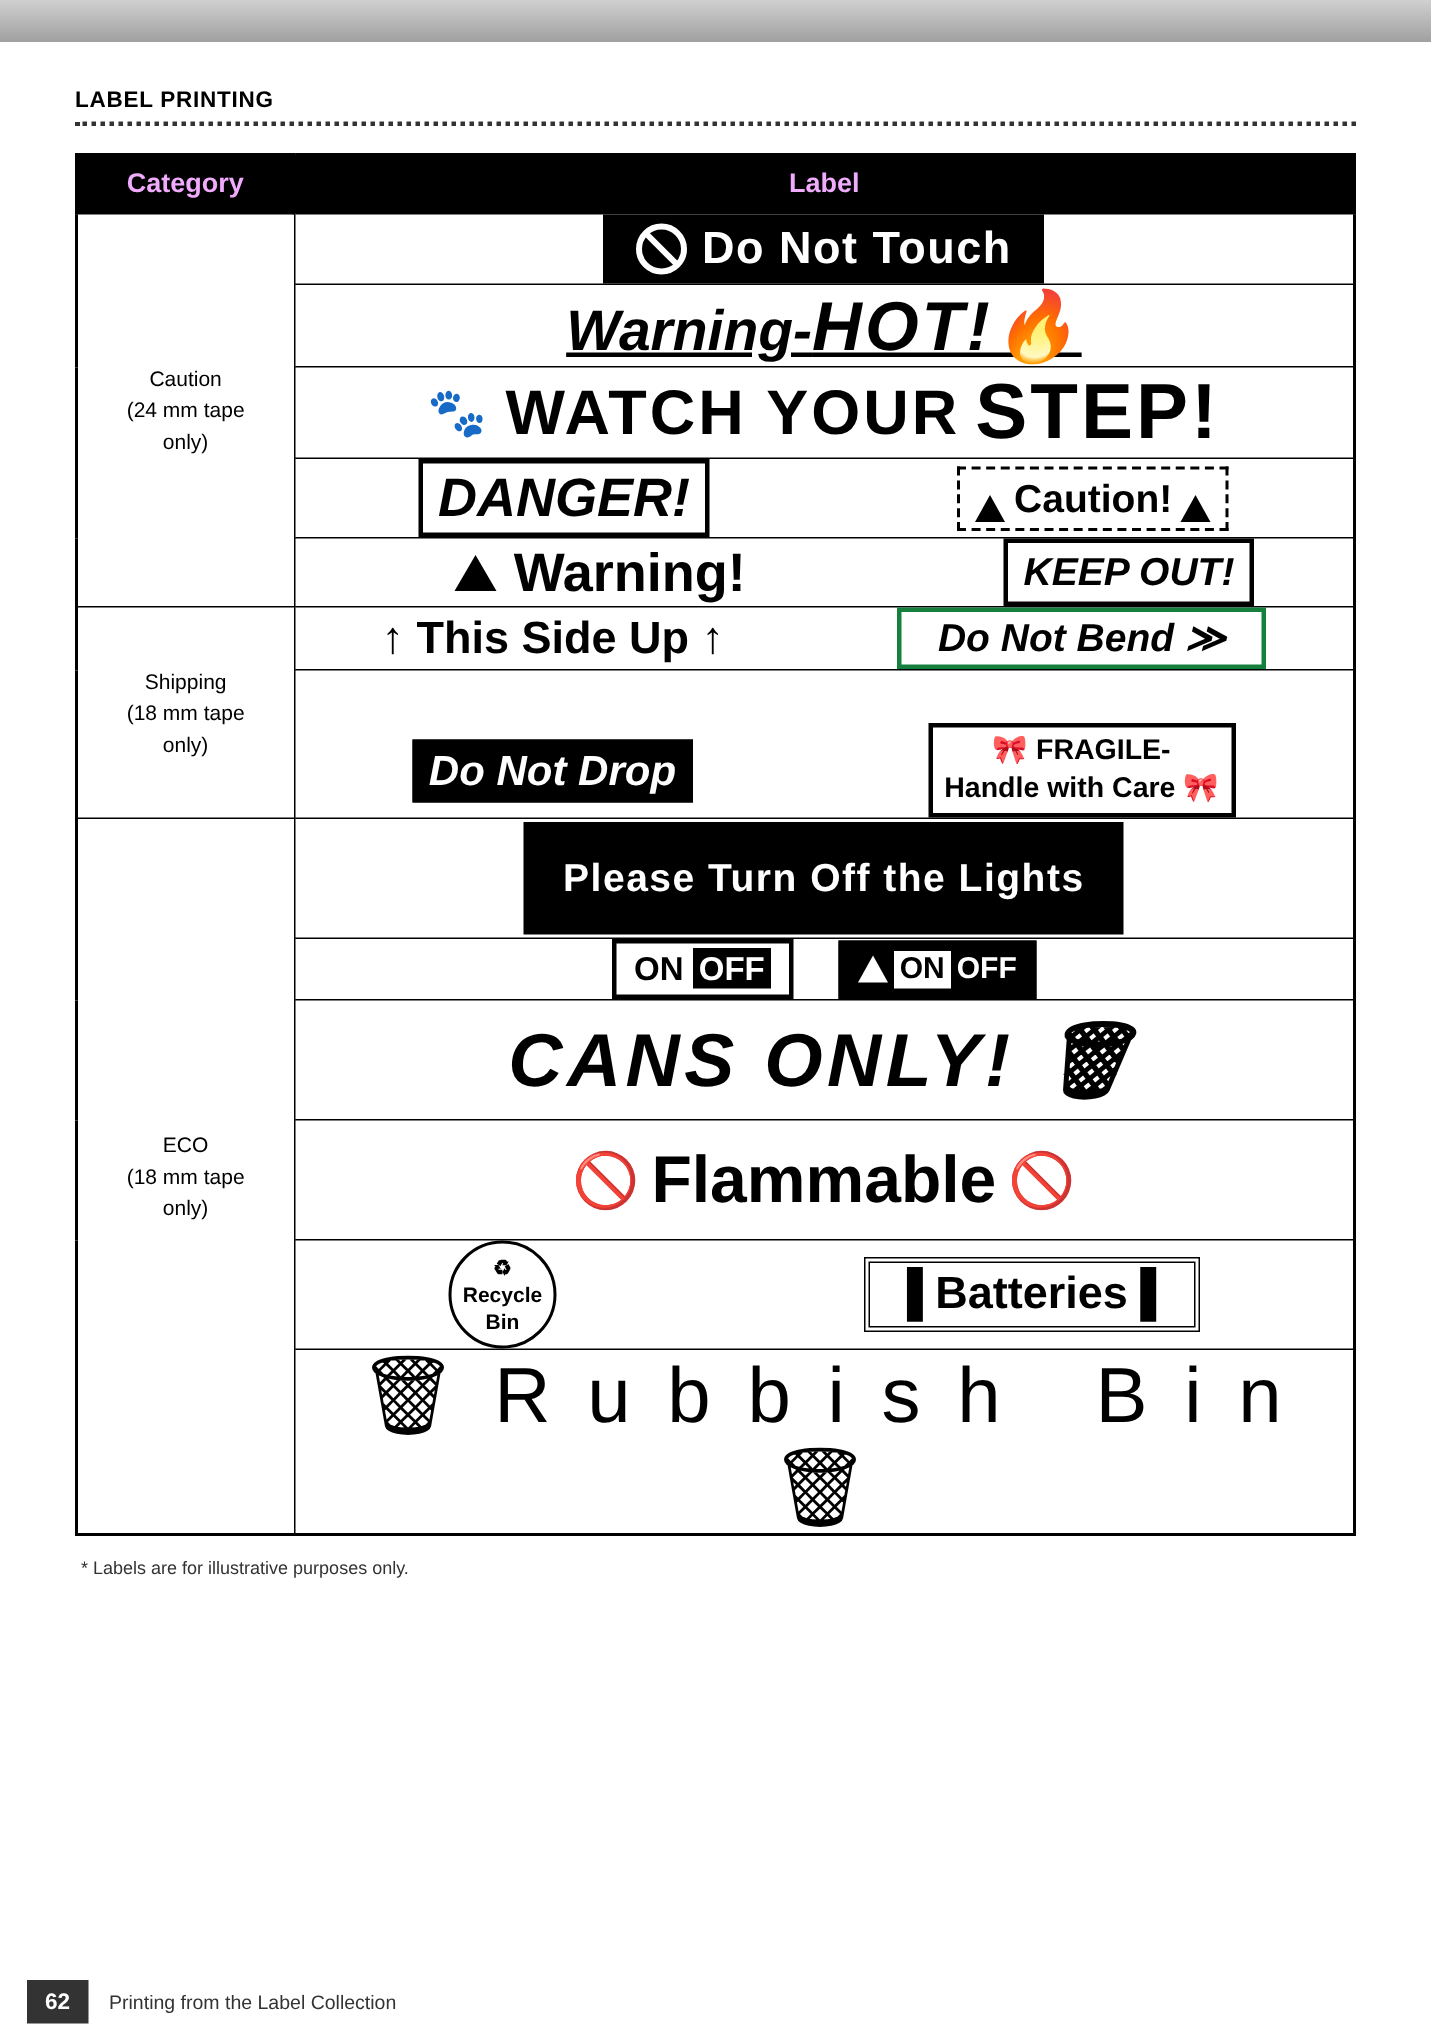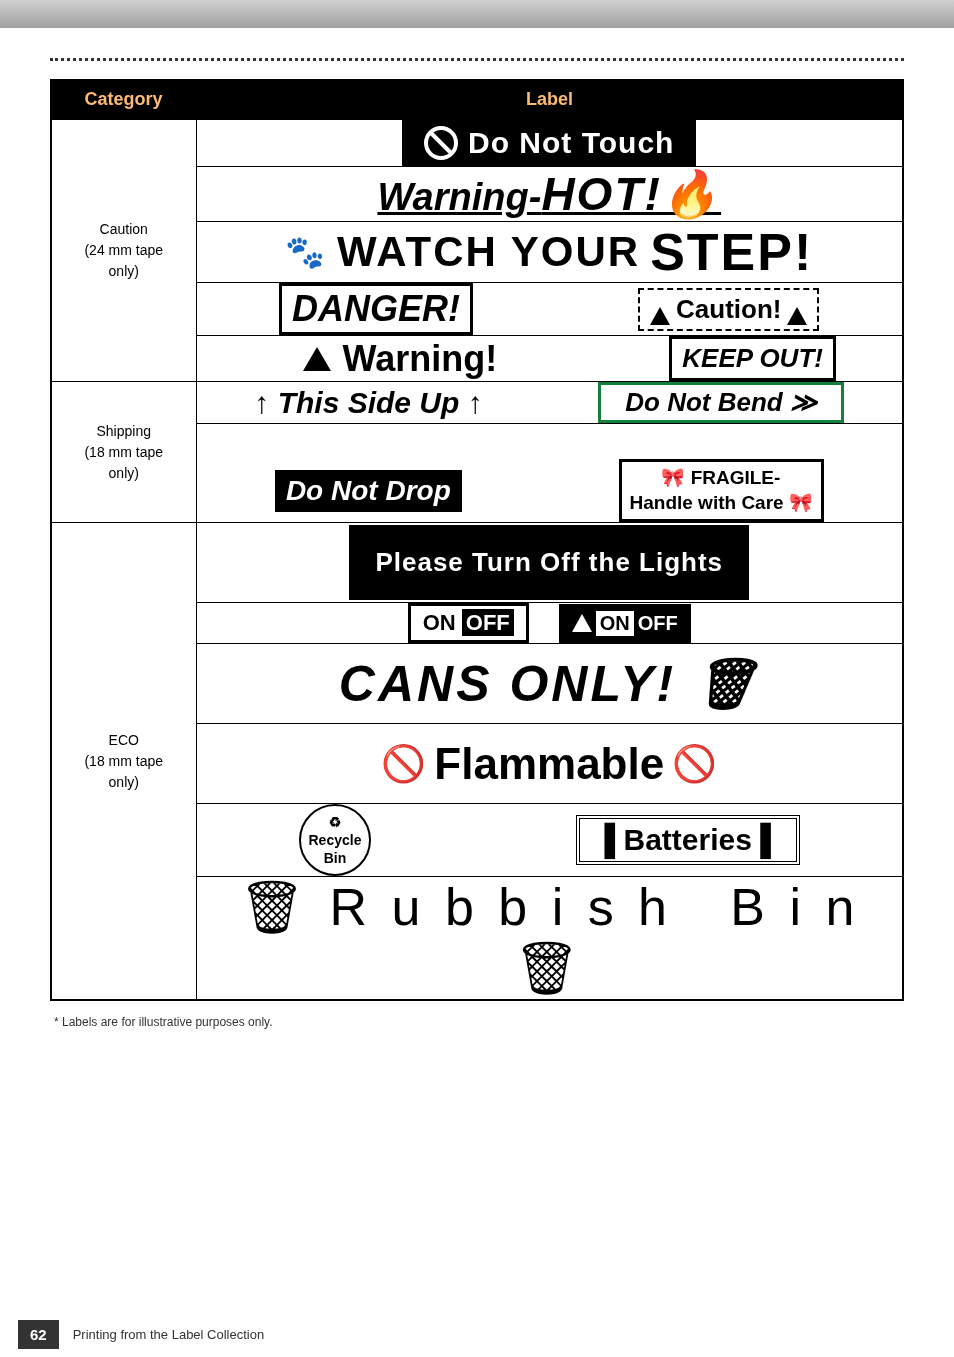--- a/index.html
+++ b/index.html
@@ -37,21 +37,21 @@
 
     
     .label-table {
       width: 100%;
       border-collapse: collapse;
       border: 2px solid #000;
     }
 
     .label-table th {
       background: #000;
-      color: #fdba74;
+      color: #f0abfc;
       font-size: 18px;
       font-weight: bold;
       padding: 8px 16px;
       text-align: center;
       border: 2px solid #000;
     }
 
     .label-table td {
       border: 1.5px solid #000;
       padding: 0;
@@ -132,20 +132,21 @@
       text-align: center;
     }
   </style>
 </head>
 <body>
 
 <div class="chrome-bar"></div>
 
 <div class="page-content">
 
+  <div class="section-title">LABEL PRINTING</div>
   <hr class="dotted-divider">
 
   <table class="label-table">
     <thead>
       <tr>
         <th class="col-header-cat">Category</th>
         <th class="col-header-label">Label</th>
       </tr>
     </thead>
     <tbody>
@@ -202,21 +203,21 @@
             </span>
             <span style="font-size:26px;font-weight:900;font-family:'Arial Black',Arial,sans-serif;font-style:italic;border:3px solid #000;padding:4px 10px;">KEEP OUT!</span>
           </div>
         </td>
       </tr>
 
       <tr>
         <td class="category-cell" rowspan="2">Shipping<br>(18 mm tape<br>only)</td>
         <td class="td-label-row">
           <div class="label-row-inner" style="justify-content:space-around;">
-            <span style="font-size:30px;font-weight:900;font-family:'Arial Black',Arial,sans-serif;font-style:italic;display:flex;align-items:center;gap:6px;">
+            <span style="font-size:30px;font-weight:900;font-family:'Arial Black',Arial,sans-serif;display:flex;align-items:center;gap:6px;">
               ↑ This Side Up ↑
             </span>
             <span style="font-size:26px;font-weight:900;font-family:'Arial Black',Arial,sans-serif;font-style:italic;border:3px solid #15803d;padding:2px 24px;display:flex;align-items:center;gap:6px;">
               Do Not Bend ≫
             </span>
           </div>
         </td>
       </tr>
       <tr>
         <td class="td-label-row">

